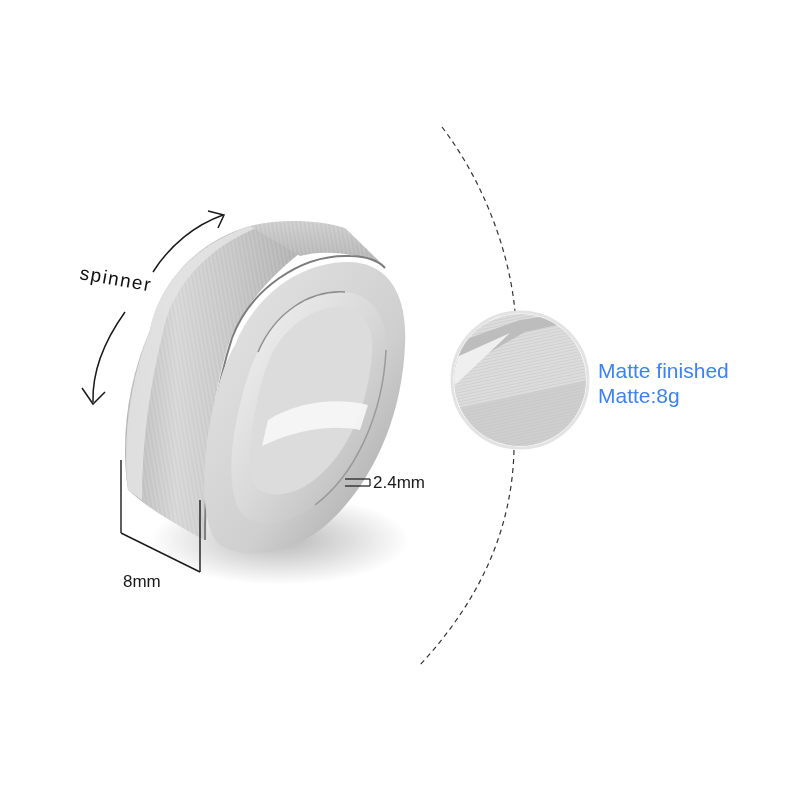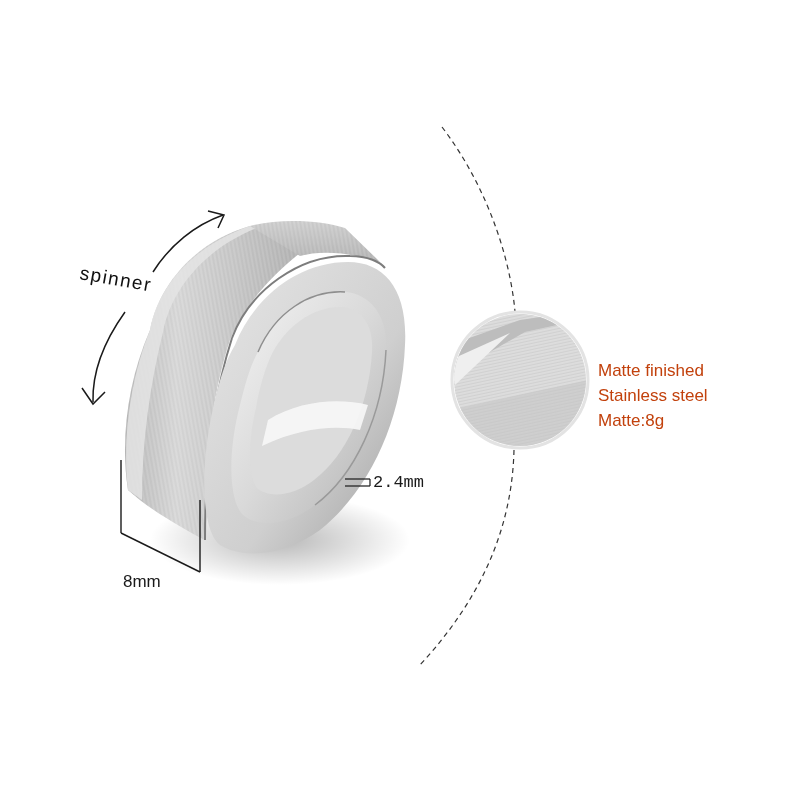--- a/index.html
+++ b/index.html
@@ -1,20 +1,20 @@
 <!DOCTYPE html>
 <html><head>
 <meta charset="utf-8">
 <style>
   html, body { margin: 0; padding: 0; background: #ffffff; }
   body { width: 800px; height: 800px; position: relative; overflow: hidden; font-family: "Liberation Sans", sans-serif; color: #1a1a1a; }
   .abs { position: absolute; }
   svg { display: block; }
   .label { position: absolute; font-size: 17px; color: #1a1a1a; white-space: nowrap; }
-  .spec-list { position: absolute; left: 598px; top: 358px; font-size: 17px; line-height: 25px; color: #c2410c; }
+  .spec-list { position: absolute; left: 598px; top: 358px; font-size: 21px; line-height: 25px; color: #3b82f6; }
   .spec-list div { white-space: nowrap; }
   .spinner-label { position: absolute; left: 80px; top: 262px; font-size: 19px; letter-spacing: 1.5px; transform: rotate(10deg); transform-origin: left center; color: #111; }
 </style>
 </head>
 <body>
 
 <svg class="abs" style="left:0;top:0" width="800" height="800" viewBox="0 0 800 800">
   <defs>
     <linearGradient id="bandGrad" x1="0" y1="0" x2="1" y2="0">
       <stop offset="0" stop-color="#b8b8b8"></stop>
@@ -108,19 +108,18 @@
       <path d="M450 360 L510 333 L455 385 Z" fill="#efefef"></path>
       <path d="M450 410 L590 380 L590 450 L450 450 Z" fill="#c2c2c2" opacity="0.55"></path>
     </g>
   </g>
 </svg>
 
 <div class="spinner-label">spinner</div>
 
 <div class="label" style="left:123px;top:572px;">8mm</div>
 
-<div class="label" style="left:373px;top:473px;font-family:Liberation Mono, monospace;">2.4mm</div>
+<div class="label" style="left:373px;top:473px;">2.4mm</div>
 
 <div class="spec-list">
   <div>Matte finished</div>
-  <div>Stainless steel</div>
   <div>Matte:8g</div>
 </div>
 
 </body></html>

